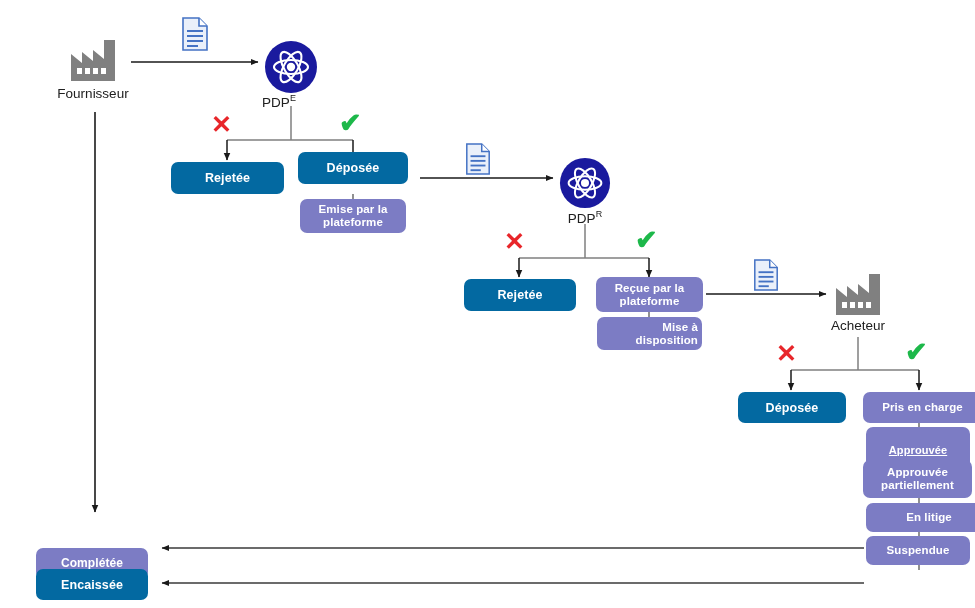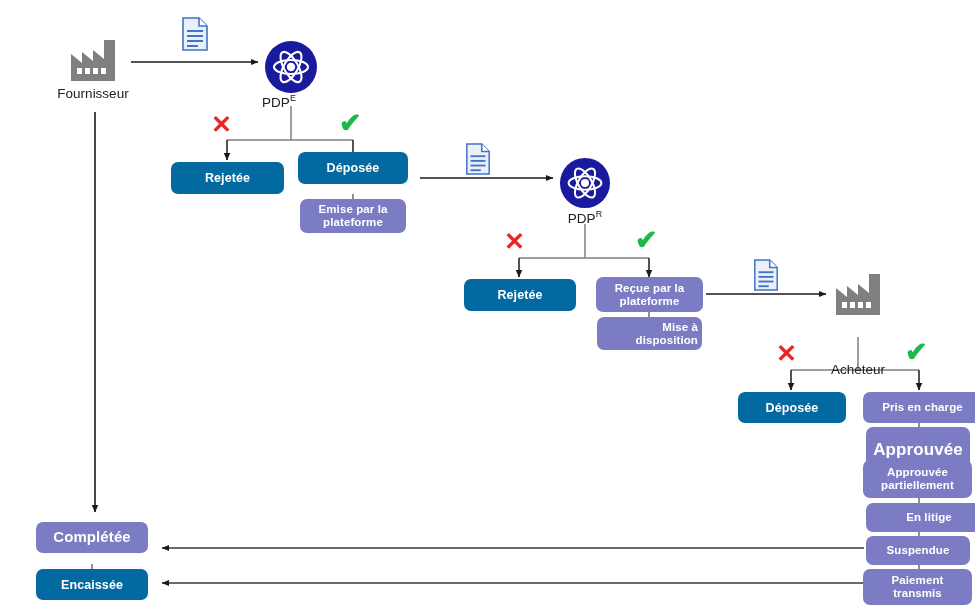--- a/index.html
+++ b/index.html
@@ -159,21 +159,21 @@
 
   <div class="icon" style="left:833px;top:272px;width:50px;height:44px;">
     <svg width="50" height="44" viewBox="0 0 50 44">
       <path d="M3 43 L3 16 L14 25 L14 14 L25 23 L25 12 L36 21 L36 2 L47 2 L47 43 Z" fill="#808080"></path>
       <rect x="9" y="30" width="5" height="6" fill="#ffffff"></rect>
       <rect x="17" y="30" width="5" height="6" fill="#ffffff"></rect>
       <rect x="25" y="30" width="5" height="6" fill="#ffffff"></rect>
       <rect x="33" y="30" width="5" height="6" fill="#ffffff"></rect>
     </svg>
   </div>
-  <div class="actor-label" style="left:798px;top:318px;width:120px;margin-top:44px;">
+  <div class="actor-label" style="left:798px;top:318px;width:120px;">
     <span>Acheteur</span>
   </div>
 
   <div class="mark x" style="left:211px;top:112px;font-size:25px;">✕</div>
   <div class="mark v" style="left:339px;top:110px;font-size:27px;">✔</div>
 
   <div class="mark x" style="left:504px;top:229px;font-size:25px;">✕</div>
   <div class="mark v" style="left:635px;top:227px;font-size:27px;">✔</div>
 
   <div class="mark x" style="left:776px;top:341px;font-size:25px;">✕</div>
@@ -188,27 +188,26 @@
   <div class="node dark" style="left:464px;top:279px;width:112px;height:32px;font-size:12.5px;">Rejetée</div>
 
   <div class="node light" style="left:596px;top:277px;width:107px;height:35px;font-size:11.5px;padding:0 4px;">Reçue par la plateforme</div>
 
   <div class="node light" style="left:597px;top:317px;width:105px;height:33px;font-size:11.5px;padding:0 4px;text-align:right;">Mise à disposition</div>
 
   <div class="node dark" style="left:738px;top:392px;width:108px;height:31px;font-size:12.5px;">Déposée</div>
 
   <div class="node light" style="left:863px;top:392px;width:119px;height:31px;font-size:11.5px;">Pris en charge</div>
 
-  <div class="node light" style="left:866px;top:427px;width:104px;height:46px;font-size:17px;">Approuvée</div>
+  <div class="node light" style="left:866px;top:427px;width:104px;height:46px;font-size:11px;text-decoration:underline;">Approuvée</div>
 
   <div class="node light" style="left:863px;top:460px;width:109px;height:38px;font-size:11.5px;padding:0 3px;">Approuvée partiellement</div>
 
   <div class="node light" style="left:866px;top:503px;width:126px;height:29px;font-size:11.5px;">En litige</div>
 
   <div class="node light" style="left:866px;top:536px;width:104px;height:29px;font-size:11.5px;">Suspendue</div>
 
-  <div class="node light" style="left:863px;top:569px;width:109px;height:36px;font-size:11.5px;padding:0 3px;">Paiement transmis</div>
-
-  <div class="node light" style="left:36px;top:522px;width:112px;height:31px;font-size:15px;">Complétée</div>
+
+  <div class="node light" style="left:36px;top:548px;width:112px;height:31px;font-size:12px;">Complétée</div>
 
   <div class="node dark" style="left:36px;top:569px;width:112px;height:31px;font-size:12.5px;">Encaissée</div>
 
 </div>
 
 </body></html>

